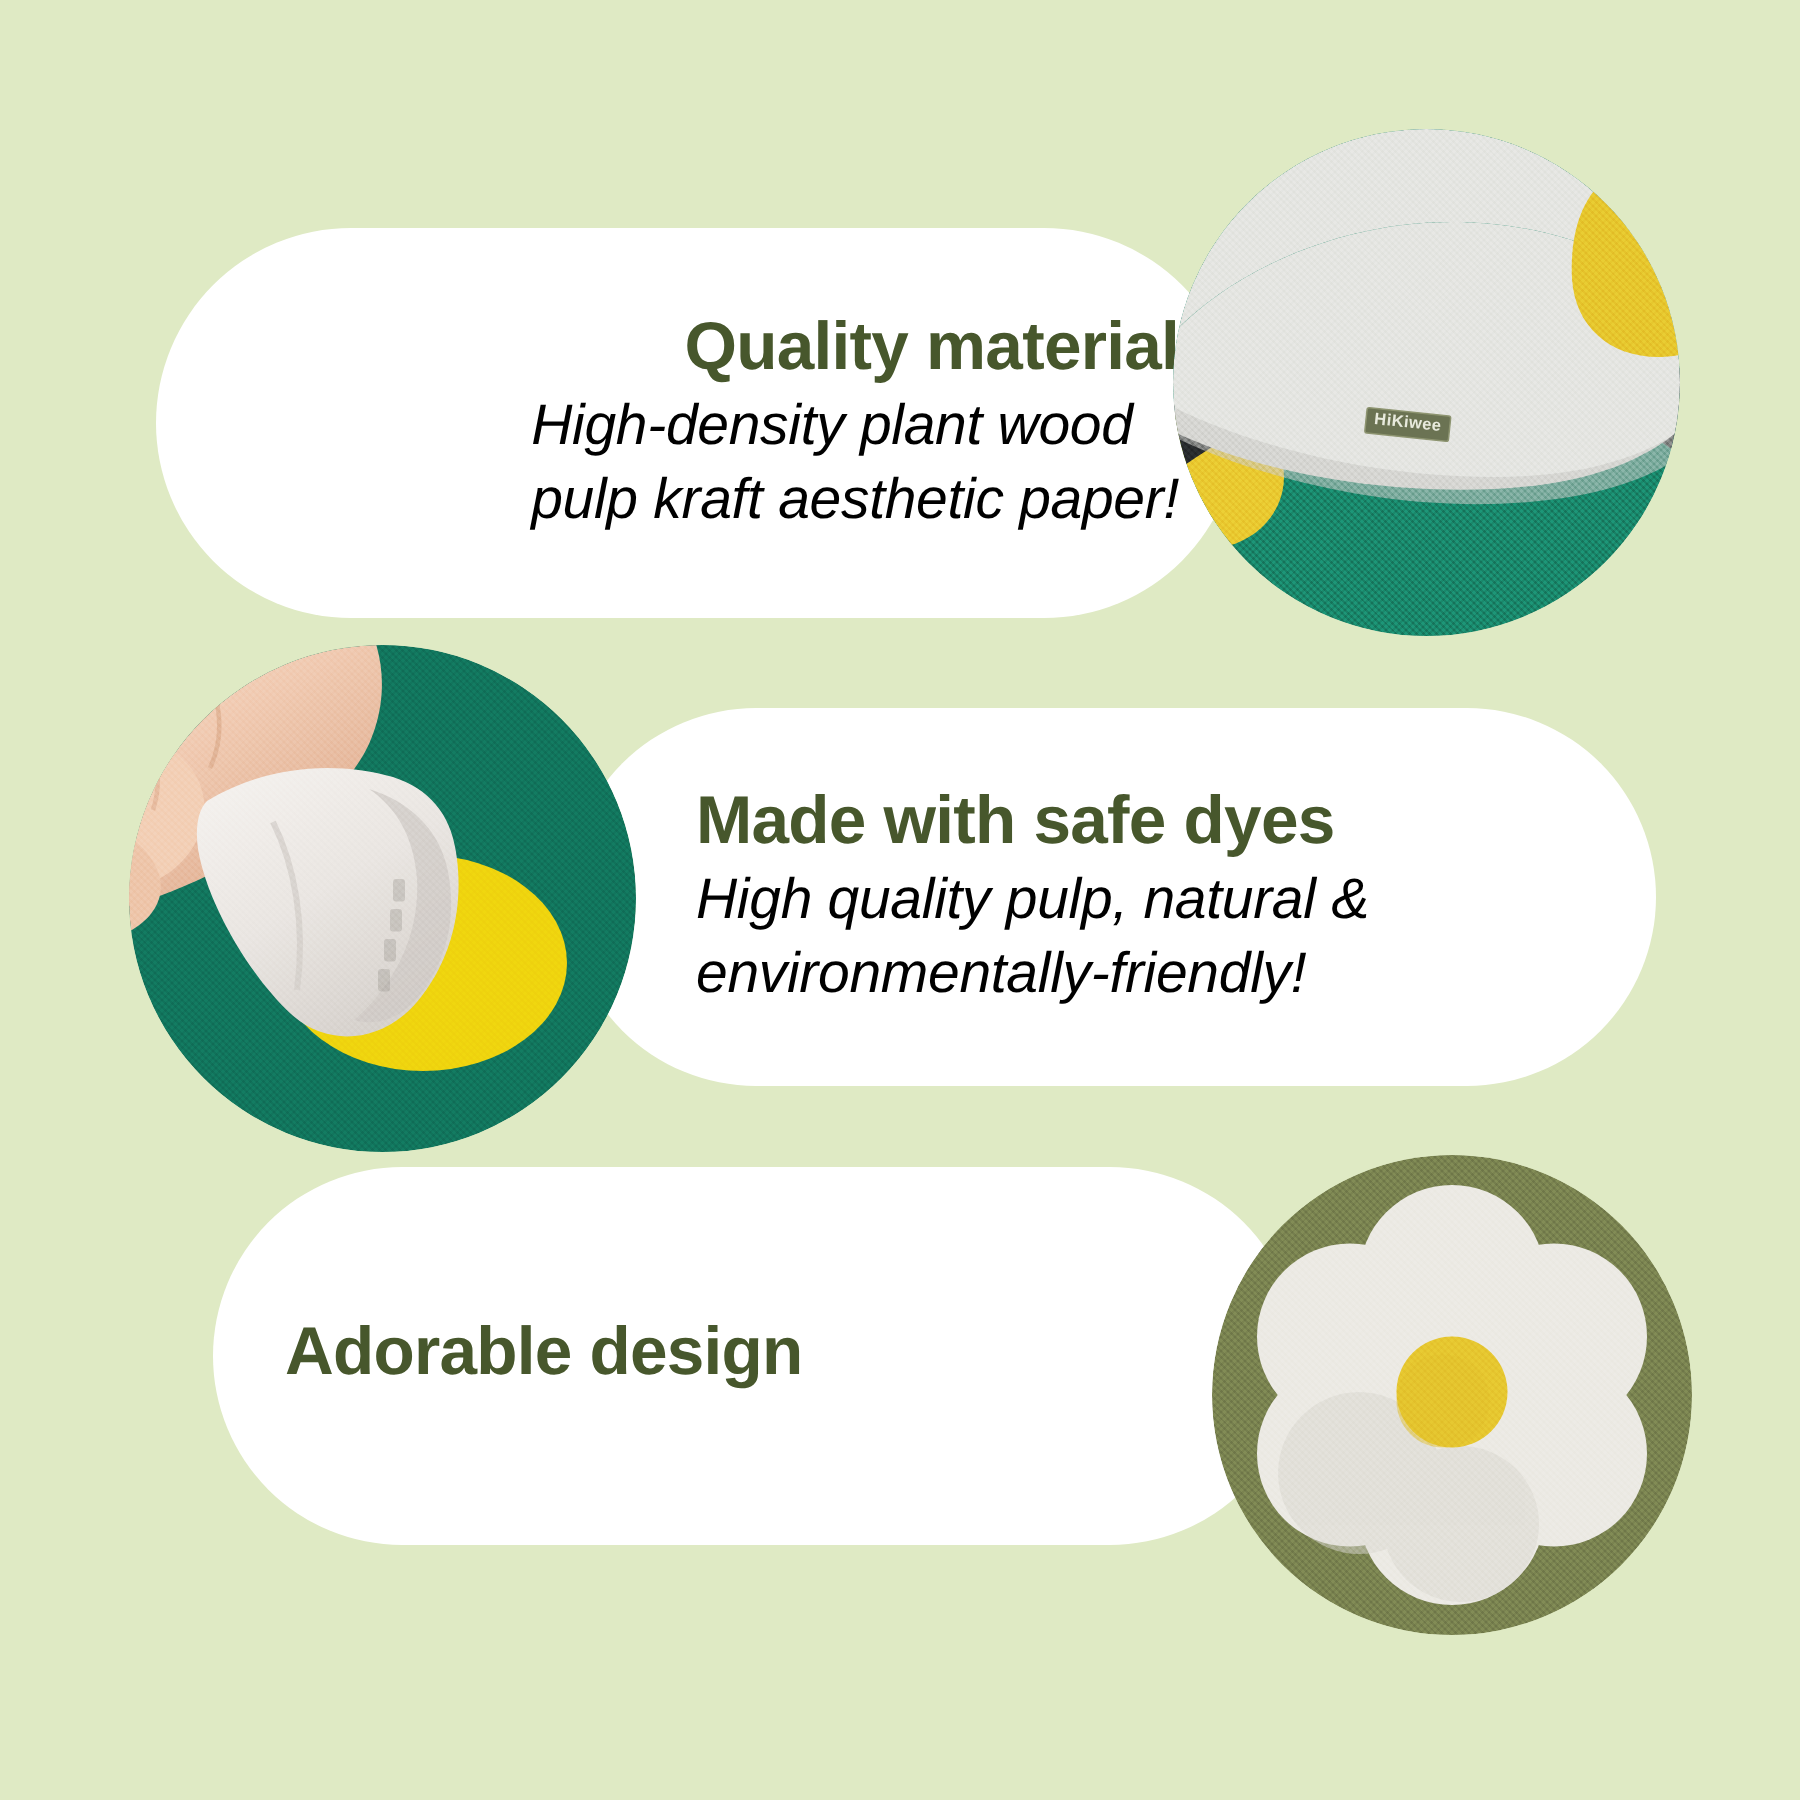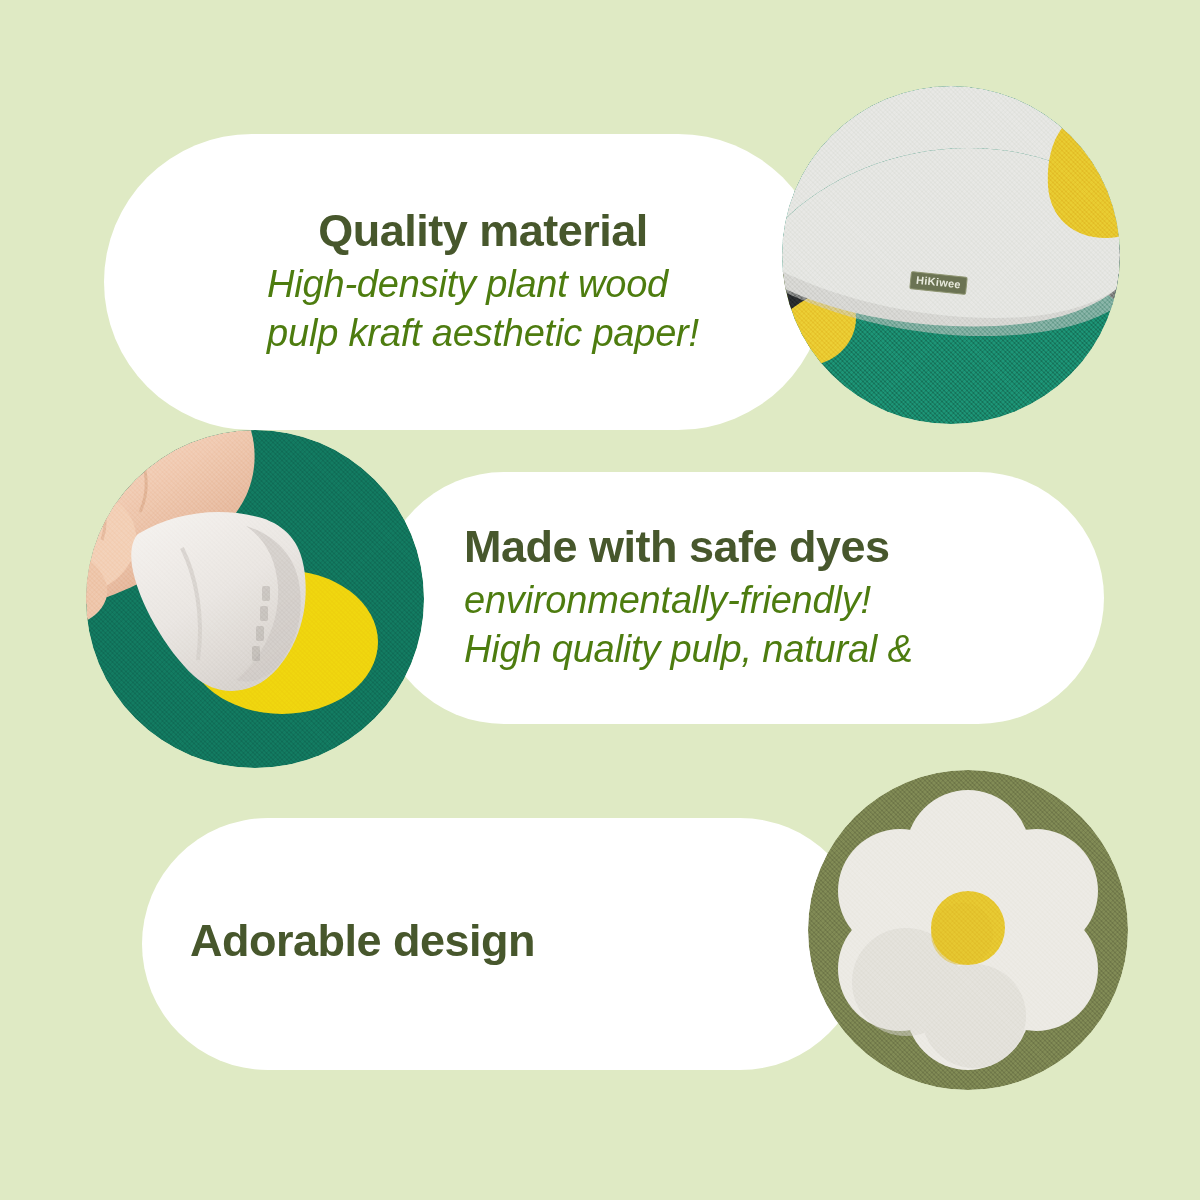--- a/index.html
+++ b/index.html
@@ -28,61 +28,61 @@
     border-radius: 999px;
     box-sizing: border-box;
     display: flex;
     flex-direction: column;
     justify-content: center;
     z-index: 2;
   }
 
   .card-1 {
     left: 104px;
-    top: 134px;
+    top: 152px;
     width: 722px;
-    height: 296px;
+    height: 260px;
     padding-left: 76px;
     padding-right: 40px;
-    align-items: center;
+    align-items: flex-end;
   }
   .card-2 {
     left: 378px;
     top: 472px;
     width: 726px;
     height: 252px;
     padding-left: 86px;
     padding-right: 60px;
     align-items: flex-start;
     justify-content: center;
   }
   .card-3 {
     left: 142px;
-    top: 818px;
+    top: 778px;
     width: 724px;
     height: 252px;
     padding-left: 48px;
     padding-right: 40px;
     align-items: flex-start;
   }
 
   .card-title {
     font-size: 45px;
     font-weight: 700;
     color: #47572c;
     letter-spacing: -0.5px;
     line-height: 1.06;
     margin: 0 0 6px 0;
     white-space: nowrap;
   }
   .card-body {
     font-size: 38px;
     font-style: italic;
     font-weight: 400;
-    color: #4d7c0f;
+    color: #000000;
     line-height: 1.28;
     margin: 0;
     letter-spacing: -0.2px;
   }
   .card-body .ln { display: block; white-space: nowrap; }
 
   
   .photo {
     position: absolute;
     border-radius: 50%;
@@ -166,22 +166,22 @@
         <g class="texgroup"></g>
       </g>
     </svg>
     <div class="tex"></div>
     <div class="brand-tag" style="left:128px; top:188px;">HiKiwee</div>
   </div>
 
   <div class="card card-2">
     <div class="card-title">Made with safe dyes</div>
     <div class="card-body">
+      <span class="ln">High quality pulp, natural &amp;</span>
       <span class="ln">environmentally-friendly!</span>
-      <span class="ln">High quality pulp, natural &amp;</span>
     </div>
   </div>
 
   <div class="photo photo-2">
     <svg viewBox="0 0 338 338" preserveAspectRatio="xMidYMid slice" aria-hidden="true">
       <defs>
         <clipPath id="clipC2">
             <circle cx="169" cy="169" r="169"></circle>
           </clipPath>
         <linearGradient id="tissueG" x1="0" y1="0" x2="0.6" y2="1">

